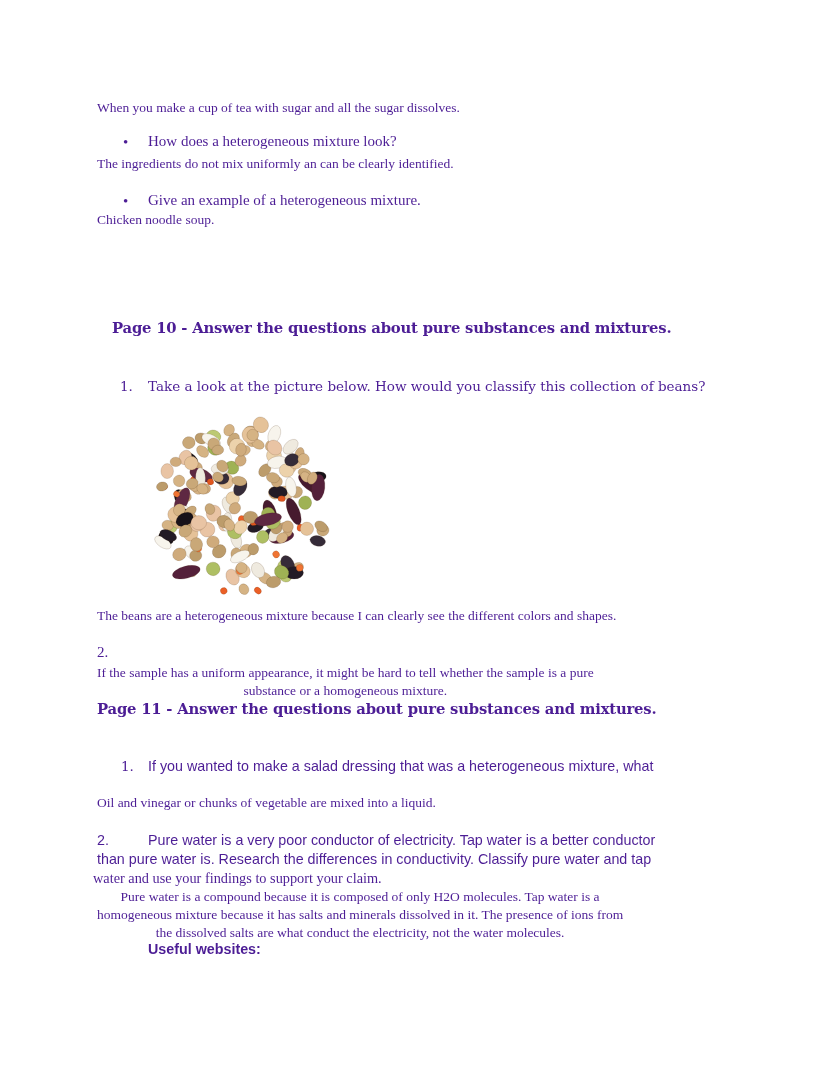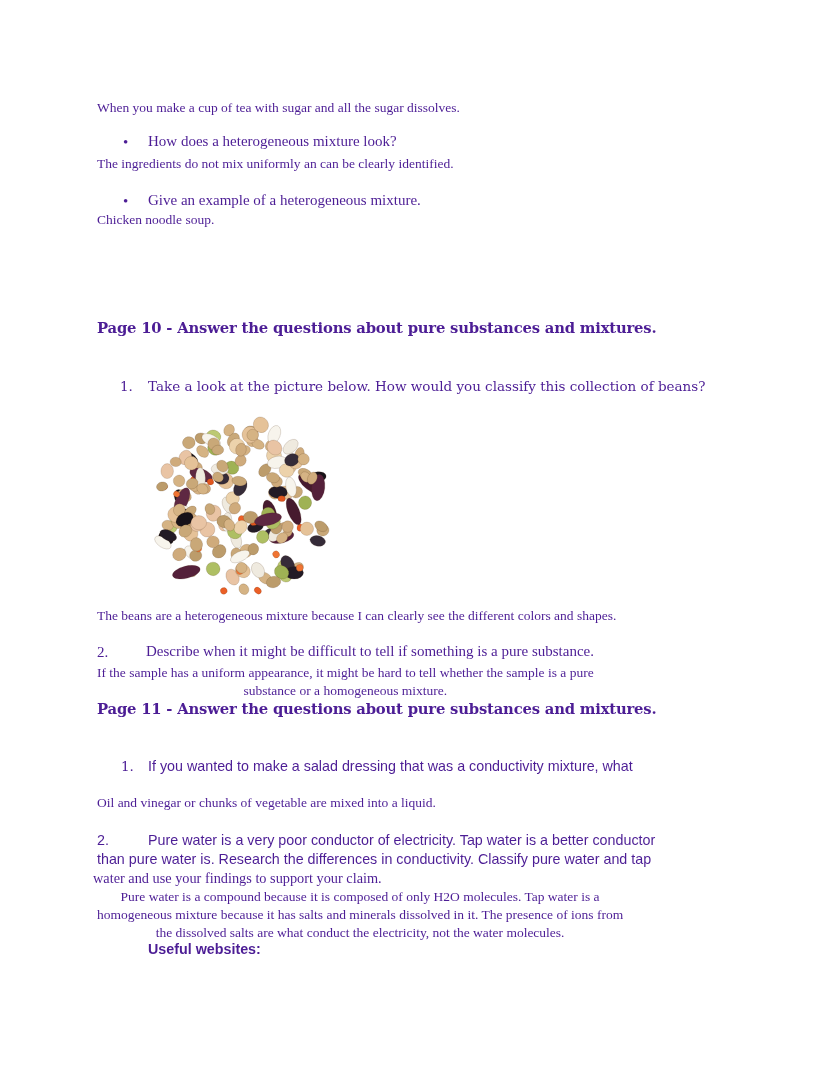--- a/index.html
+++ b/index.html
@@ -31,21 +31,21 @@
   <div class="abs serif t13" style="left:97px;top:99px;">When you make a cup of tea with sugar and all the sugar dissolves.</div>
 
   <span class="abs serif t15" style="left:123px;top:133px;">•</span>
   <div class="abs serif t15" style="left:148px;top:132px;">How does a heterogeneous mixture look?</div>
   <div class="abs serif t13" style="left:97px;top:155px;">The ingredients do not mix uniformly an can be clearly identified.</div>
 
   <span class="abs serif t15" style="left:123px;top:192px;">•</span>
   <div class="abs serif t15" style="left:148px;top:191px;">Give an example of a heterogeneous mixture.</div>
   <div class="abs serif t13" style="left:97px;top:211px;">Chicken noodle soup.</div>
 
-  <div class="abs georgia bold hdg" style="left:97px;top:319px;">Page 10 - Answer the questions about pure substances and mixtures.</div>
+  <div class="abs georgia bold hdg" style="left:112px;top:319px;">Page 10 - Answer the questions about pure substances and mixtures.</div>
 
   <span class="abs georgia t14g" style="left:120px;top:377px;">1.</span>
   <div class="abs georgia t14g" style="left:148px;top:377px;">
     <span class="line">Take a look at the picture below. How would you classify this collection of beans?</span>
   </div>
 
   <svg id="beans" class="abs" style="left:142px;top:416px;" width="200" height="188" viewBox="0 0 200 188" role="img" aria-label="Photo of a round pile of assorted dried beans, lentils and peas">
       <ellipse cx="83.6" cy="64.8" rx="8.2" ry="7.7" fill="#e5c298" stroke="rgba(70,40,15,0.25)" stroke-width="0.6" transform="rotate(54 83.6 64.8)"></ellipse>
       <ellipse cx="147.9" cy="154.3" rx="6.7" ry="4.9" fill="#bc9c6b" stroke="rgba(70,40,15,0.25)" stroke-width="0.6" transform="rotate(29 147.9 154.3)"></ellipse>
       <ellipse cx="47.4" cy="42.9" rx="9.4" ry="5.8" fill="#171219" stroke="rgba(70,40,15,0.25)" stroke-width="0.6" transform="rotate(32 47.4 42.9)"></ellipse>
@@ -211,31 +211,30 @@
       <ellipse cx="75.8" cy="34.0" rx="5.9" ry="4.8" fill="#c9a878" stroke="rgba(70,40,15,0.25)" stroke-width="0.6" transform="rotate(174 75.8 34.0)"></ellipse>
       <ellipse cx="97.2" cy="65.1" rx="7.4" ry="4.7" fill="#c9a878" stroke="rgba(70,40,15,0.25)" stroke-width="0.6" transform="rotate(10 97.2 65.1)"></ellipse>
       <ellipse cx="131.0" cy="61.7" rx="6.7" ry="5.1" fill="#c9a878" stroke="rgba(70,40,15,0.25)" stroke-width="0.6" transform="rotate(12 131.0 61.7)"></ellipse>
       <ellipse cx="71.0" cy="125.8" rx="6.3" ry="5.9" fill="#cfab7c" stroke="rgba(70,40,15,0.25)" stroke-width="0.6" transform="rotate(1 71.0 125.8)"></ellipse>
       <ellipse cx="118.9" cy="8.8" rx="8.0" ry="7.4" fill="#e5c298" stroke="rgba(70,40,15,0.25)" stroke-width="0.6" transform="rotate(56 118.9 8.8)"></ellipse>
     </svg>
 
   <div class="abs serif t13" style="left:97px;top:607px;">The beans are a heterogeneous mixture because I can clearly see the different colors and shapes.</div>
 
   <span class="abs serif t15" style="left:97px;top:643px;">2.</span>
-  <div class="abs serif t15" style="left:146px;top:642px;">Describe when it might be difficult to tell if something is a pure substance.</div>
   <div class="abs serif t13" style="left:97px;top:664px;line-height:18.4px;">
     <span class="line">If the sample has a uniform appearance, it might be hard to tell whether the sample is a pure</span>
     <span class="line">substance or a homogeneous mixture.</span>
   </div>
 
   <div class="abs georgia bold hdg" style="left:97px;top:700px;">Page 11 - Answer the questions about pure substances and mixtures.</div>
 
   <span class="abs georgia t14g" style="left:121px;top:757px;">1.</span>
   <div class="abs sans t14s" style="left:148px;top:756px;line-height:20px;">
-    <span class="line">If you wanted to make a salad dressing that was a conductivity mixture, what</span>
+    <span class="line">If you wanted to make a salad dressing that was a heterogeneous mixture, what</span>
   </div>
   <div class="abs serif t13" style="left:97px;top:794px;">Oil and vinegar or chunks of vegetable are mixed into a liquid.</div>
 
   <span class="abs sans t14s" style="left:97px;top:831px;">2.</span>
   <div class="abs sans t14s" style="left:148px;top:831px;">Pure water is a very poor conductor of electricity. Tap water is a better conductor</div>
   <div class="abs sans t14s" style="left:97px;top:850px;">than pure water is. Research the differences in conductivity. Classify pure water and tap</div>
   <div class="abs sans t14s" style="left:93px;top:869px;font-family:Liberation Serif, serif;">water and use your findings to support your claim.</div>
   <div class="abs serif t13" style="left:97px;top:888px;">
     <span class="line">Pure water is a compound because it is composed of only H2O molecules. Tap water is a</span>
     <span class="line">homogeneous mixture because it has salts and minerals dissolved in it. The presence of ions from</span>

